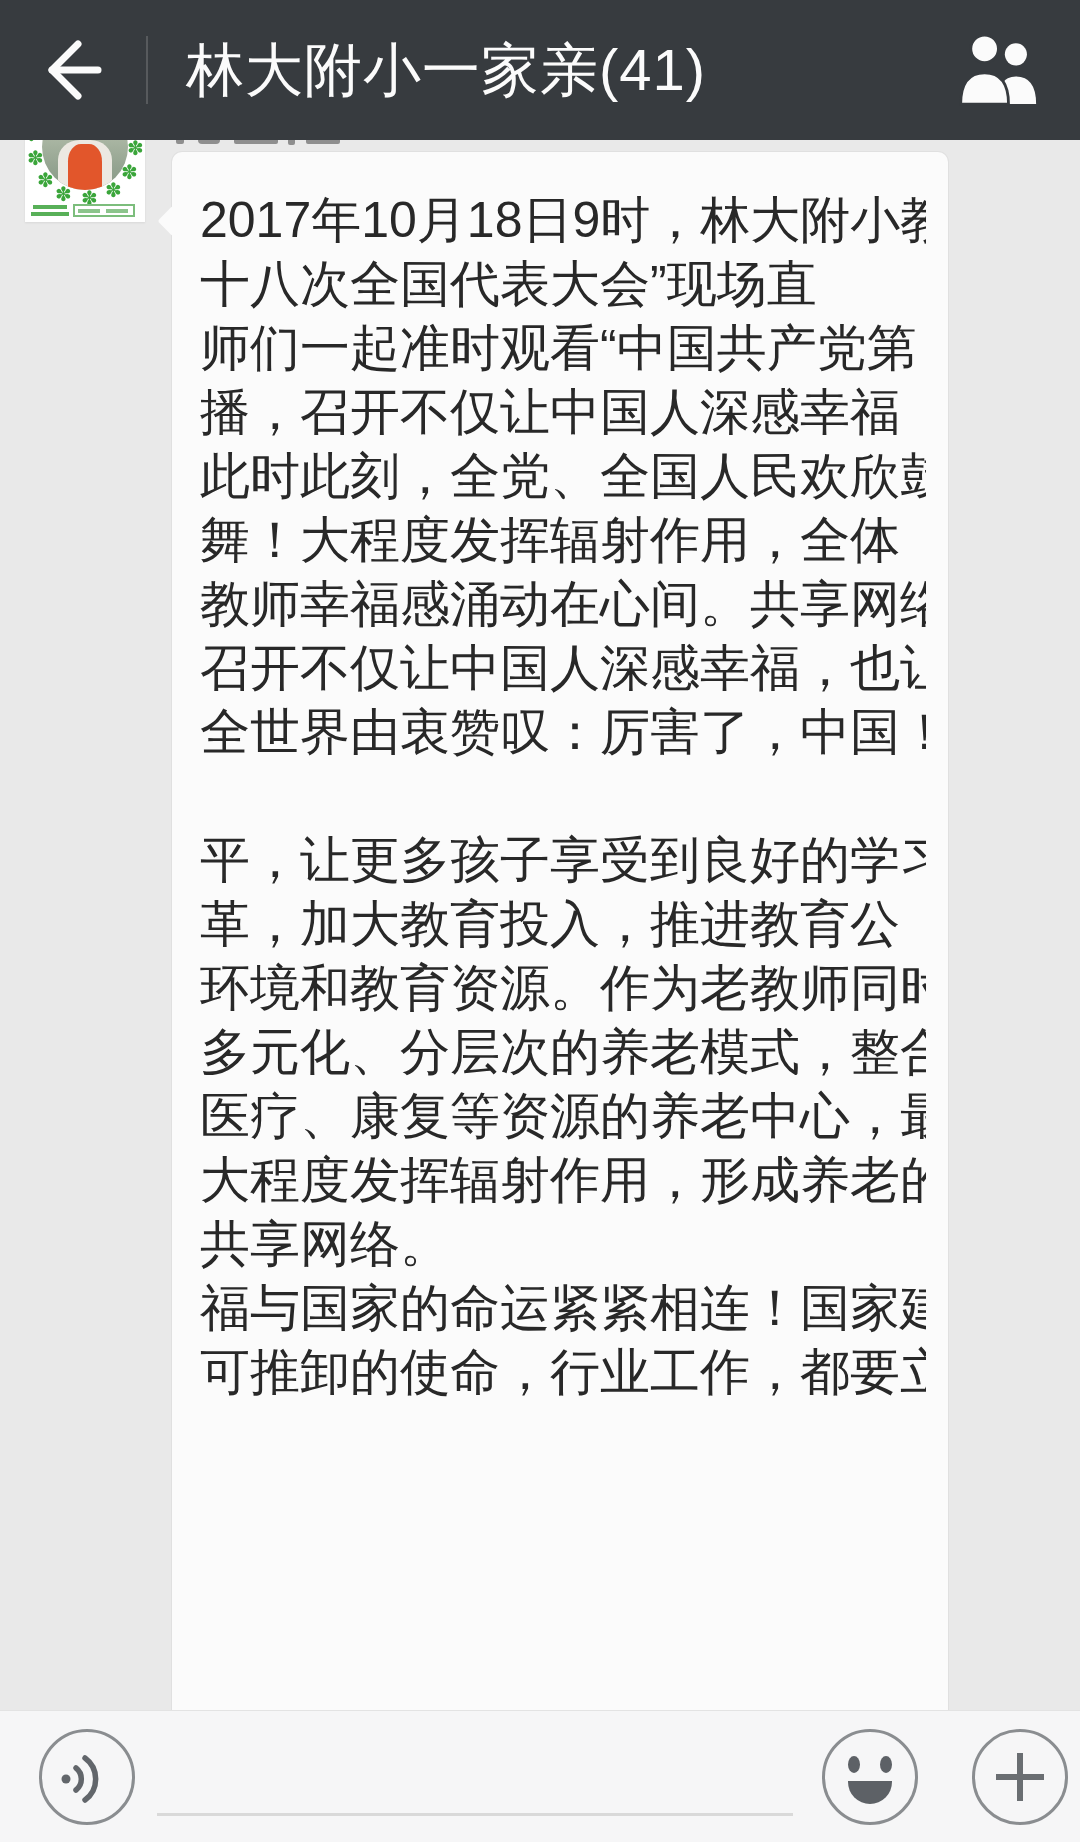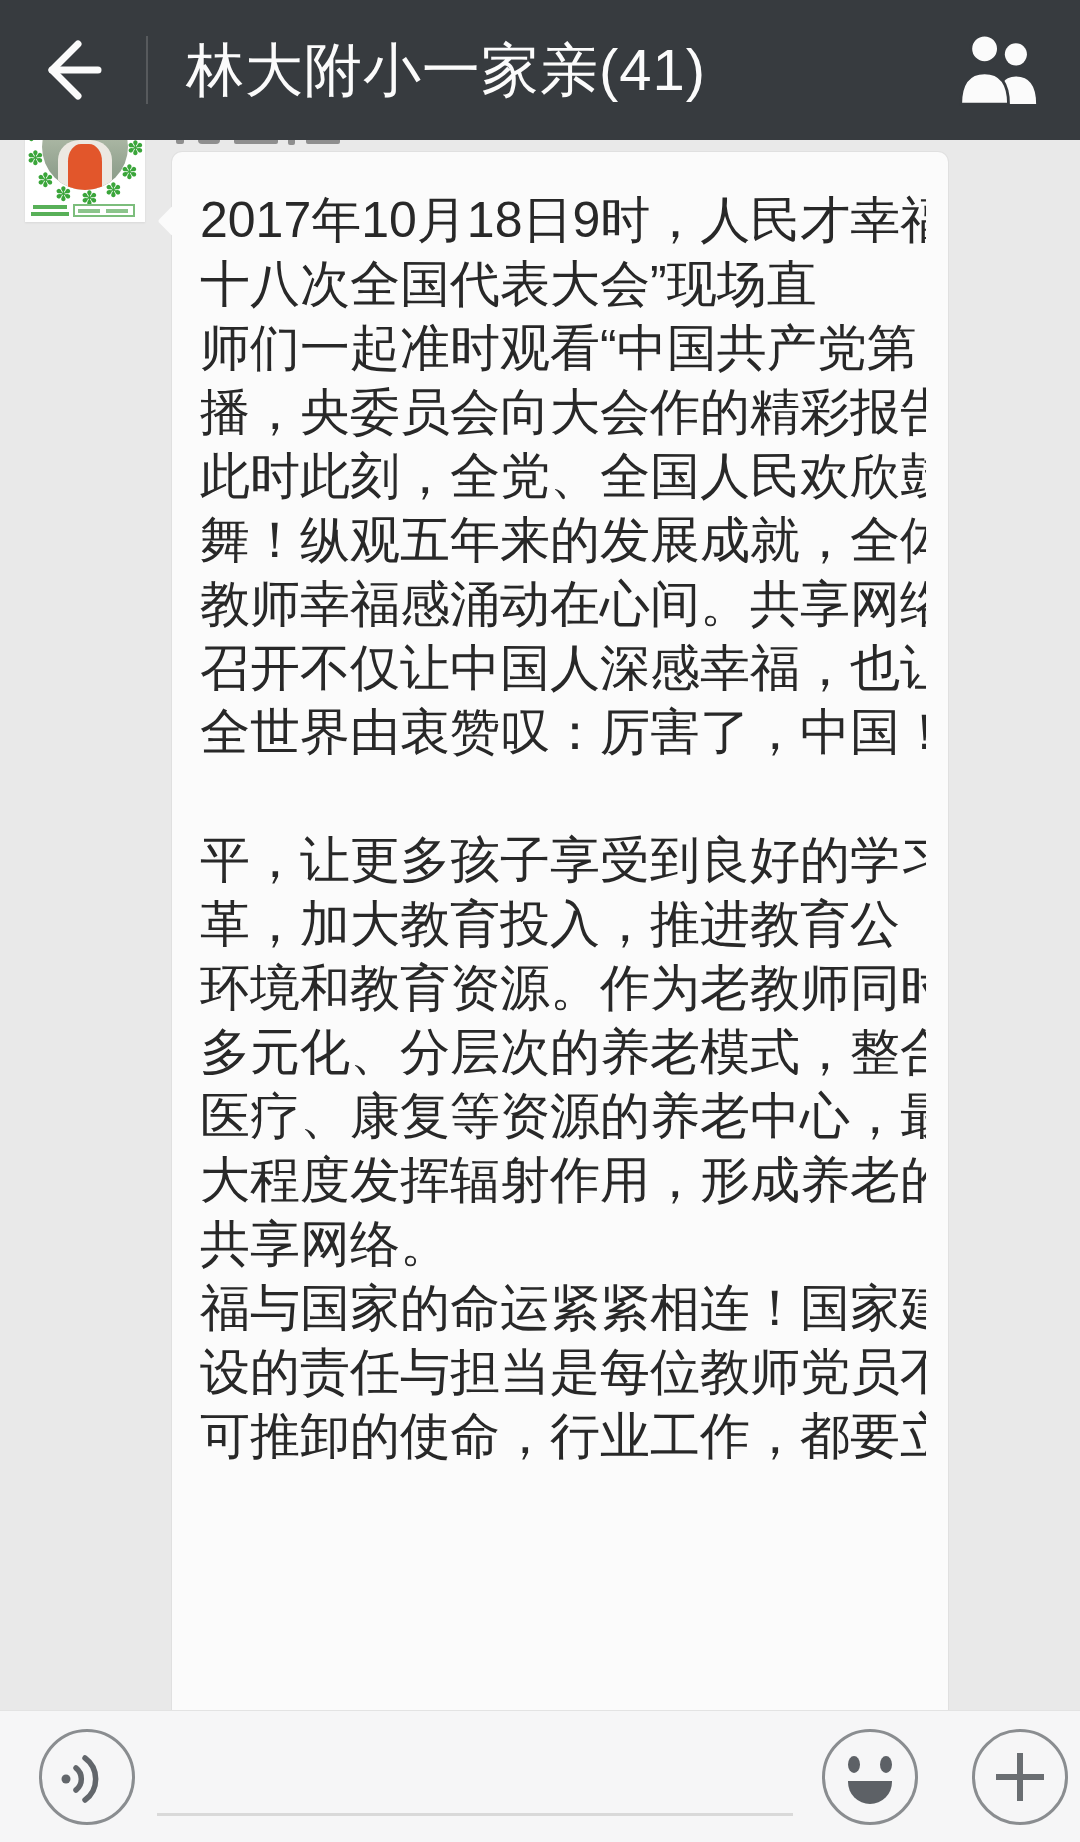--- a/index.html
+++ b/index.html
@@ -104,39 +104,38 @@
       <div class="ava-stamp">
           <i></i>
           <i></i>
         </div>
     </div>
 
     <div class="bubble">
       <span class="tail"></span>
       <div class="msg">
 
-      <div class="msg-line">2017年10月18日9时，人民才幸福</div>
+      <div class="msg-line">2017年10月18日9时，林大附小教</div>
           <div class="msg-line">十八次全国代表大会”现场直</div>
           <div class="msg-line">师们一起准时观看“中国共产党第</div>
-          <div class="msg-line">播，央委员会向大会作的精彩报告</div>
+          <div class="msg-line">播，召开不仅让中国人深感幸福</div>
           <div class="msg-line">此时此刻，全党、全国人民欢欣鼓</div>
-          <div class="msg-line">舞！纵观五年来的发展成就，全体</div>
+          <div class="msg-line">舞！大程度发挥辐射作用，全体</div>
           <div class="msg-line">教师幸福感涌动在心间。共享网络</div>
           <div class="msg-line">召开不仅让中国人深感幸福，也让</div>
           <div class="msg-line">全世界由衷赞叹：厉害了，中国！</div>
           <div class="msg-line"></div>
           <div class="msg-line">平，让更多孩子享受到良好的学习</div>
           <div class="msg-line">革，加大教育投入，推进教育公</div>
           <div class="msg-line">环境和教育资源。作为老教师同时</div>
           <div class="msg-line">多元化、分层次的养老模式，整合</div>
           <div class="msg-line">医疗、康复等资源的养老中心，最</div>
           <div class="msg-line">大程度发挥辐射作用，形成养老的</div>
           <div class="msg-line">共享网络。</div>
           <div class="msg-line">福与国家的命运紧紧相连！国家建</div>
-          <div class="msg-line">设的责任与担当是每位教师党员不</div>
           <div class="msg-line">可推卸的使命，行业工作，都要立</div>
         </div>
     </div>
   </div>
 
   <div class="hdr">
     <button class="back-btn">
       <svg width="62" height="68" viewBox="0 0 62 68">
         <polyline points="36,8 10,34 36,60" fill="none" stroke="#fbfbfb" stroke-width="7" stroke-linecap="round" stroke-linejoin="round"></polyline>
         <line x1="10" y1="34" x2="56" y2="34" stroke="#fbfbfb" stroke-width="7" stroke-linecap="round"></line>

